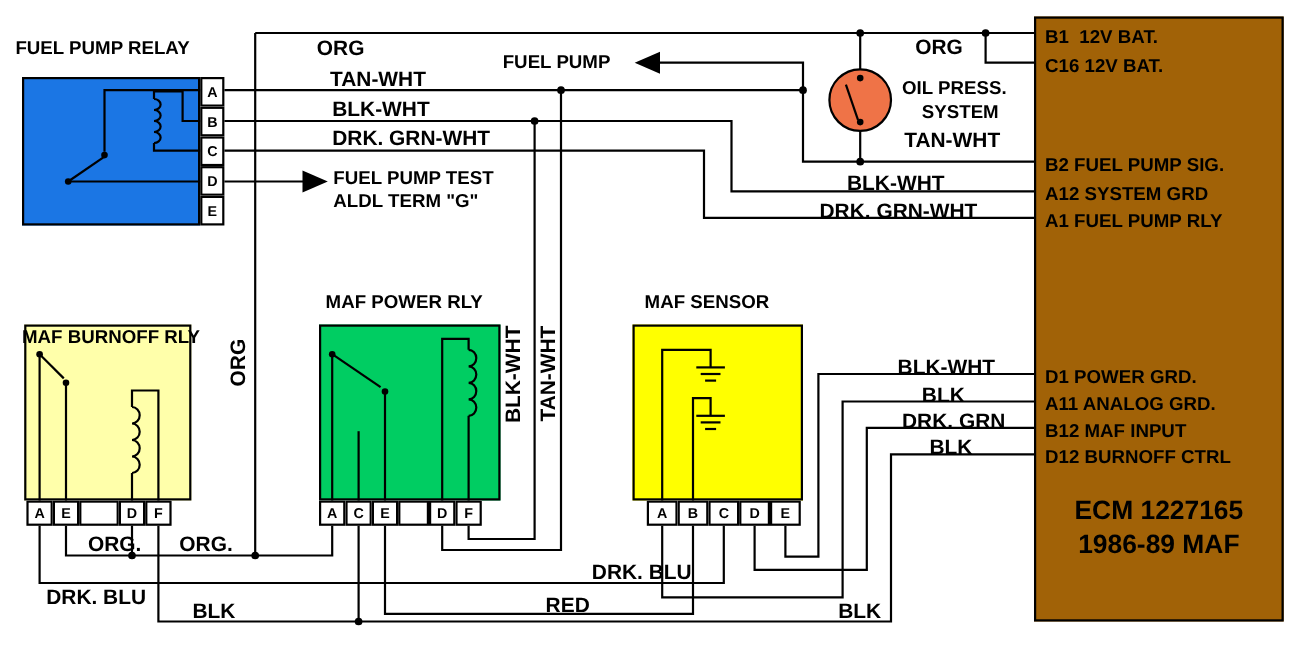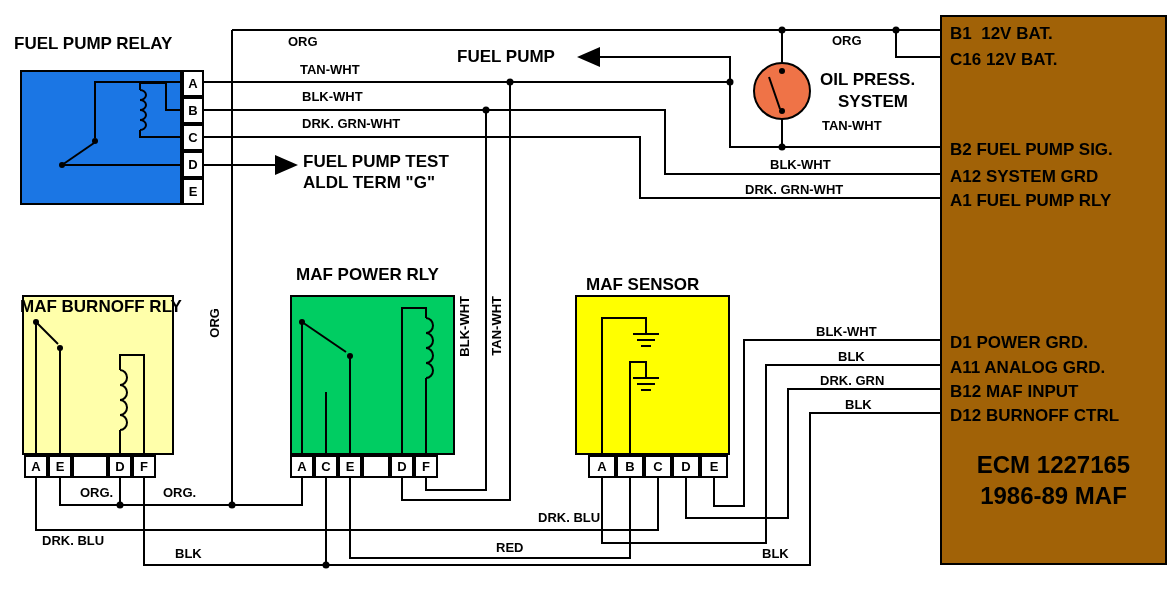--- a/index.html
+++ b/index.html
@@ -1,20 +1,20 @@
 <!DOCTYPE html>
 <html><head>
 <meta charset="utf-8">
 <style>
   html,body{margin:0;padding:0;background:#fff;}
   .canvas{position:relative;width:1176px;height:595px;background:#ffffff;
           font-family:"Liberation Sans",sans-serif;overflow:hidden;}
   .box{position:absolute;border:2px solid #000;box-sizing:border-box;z-index:1;}
   .wires{position:absolute;left:0;top:0;z-index:5;}
-  .lbl{position:absolute;font-weight:bold;font-size:13px;color:#000;
+  .lbl{position:absolute;font-weight:bold;font-size:19px;color:#000;
        white-space:pre;z-index:10;line-height:1.1;}
   .lbl.big{font-size:17px;}
   .vlbl{writing-mode:vertical-rl;transform:rotate(180deg);}
   .strip{position:absolute;display:flex;z-index:2;}
   .strip.v{flex-direction:column;}
   .cell{border:2px solid #000;background:#fff;box-sizing:border-box;display:flex;
         align-items:center;justify-content:center;font-weight:bold;font-size:13px;}
   .ecm-pin{position:absolute;left:8px;font-weight:bold;font-size:17px;white-space:pre;}
   .ecm-title{position:absolute;left:0;width:100%;text-align:center;font-weight:bold;
              font-size:24px;line-height:31px;}
@@ -194,21 +194,21 @@
 
     <g fill="#000">
       <polygon points="577,57 600,47 600,67"></polygon>
       <polygon points="298,165 275,155 275,175"></polygon>
     </g>
   </svg>
 
   <div class="lbl big" style="left:14px;top:35px;">FUEL PUMP RELAY</div>
   <div class="lbl big" style="left:20px;top:266px;margin-top:32px;">MAF BURNOFF RLY</div>
   <div class="lbl big" style="left:296px;top:266px;">MAF POWER RLY</div>
-  <div class="lbl big" style="left:586px;top:276px;">MAF SENSOR</div>
+  <div class="lbl big" style="left:586px;top:266px;">MAF SENSOR</div>
   <div class="lbl big" style="left:457px;top:48px;">FUEL PUMP</div>
   <div class="lbl big" style="left:303px;top:153px;">FUEL PUMP TEST</div>
   <div class="lbl big" style="left:303px;top:174px;">ALDL TERM "G"</div>
   <div class="lbl big" style="left:820px;top:71px;">OIL PRESS.</div>
   <div class="lbl big" style="left:838px;top:93px;">SYSTEM</div>
 
   <div class="lbl" style="left:288px;top:35px;">ORG</div>
   <div class="lbl" style="left:300px;top:63px;">TAN-WHT</div>
   <div class="lbl" style="left:302px;top:90px;">BLK-WHT</div>
   <div class="lbl" style="left:302px;top:117px;">DRK. GRN-WHT</div>

